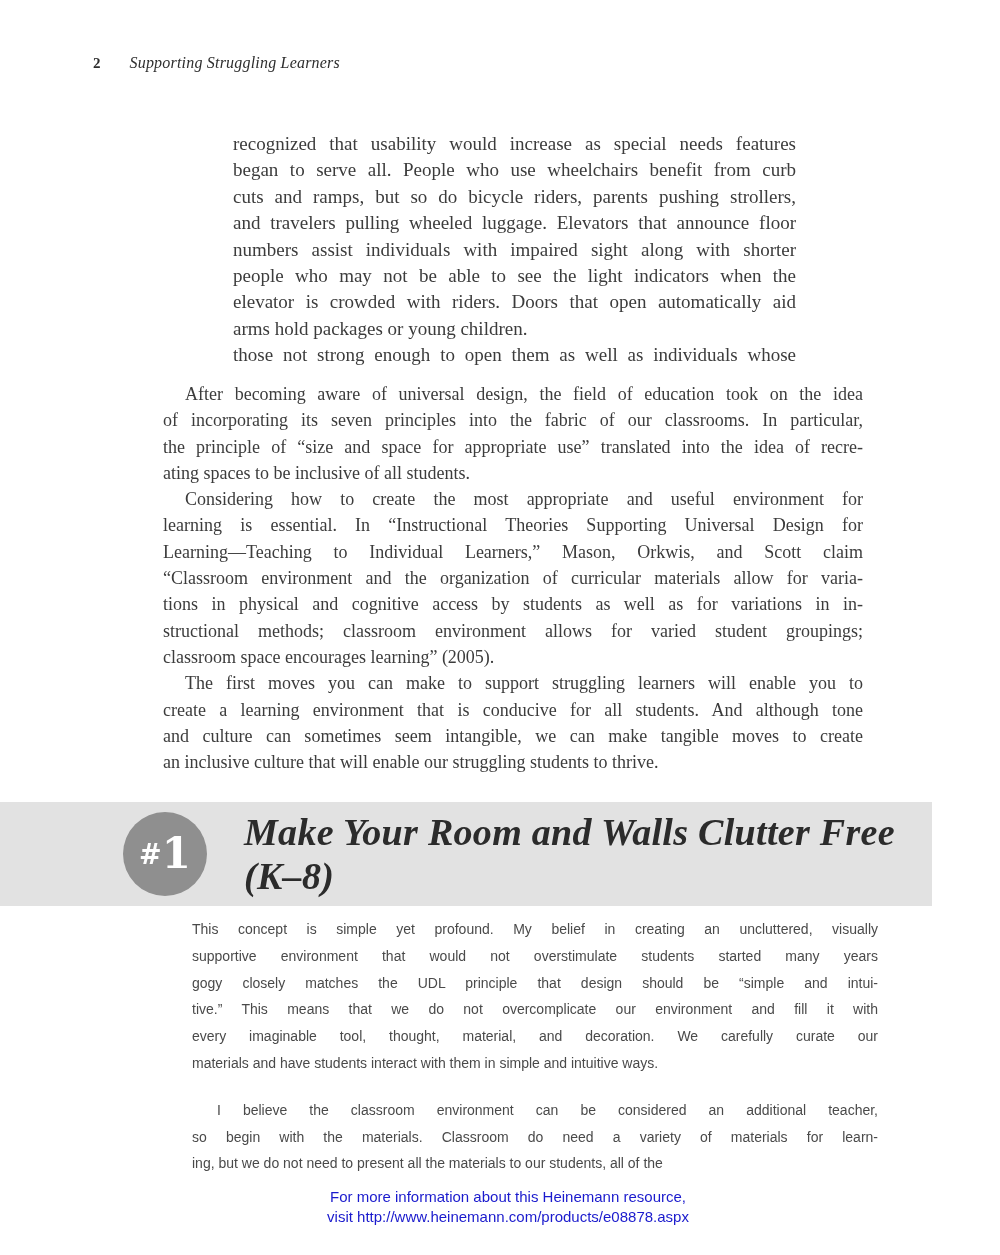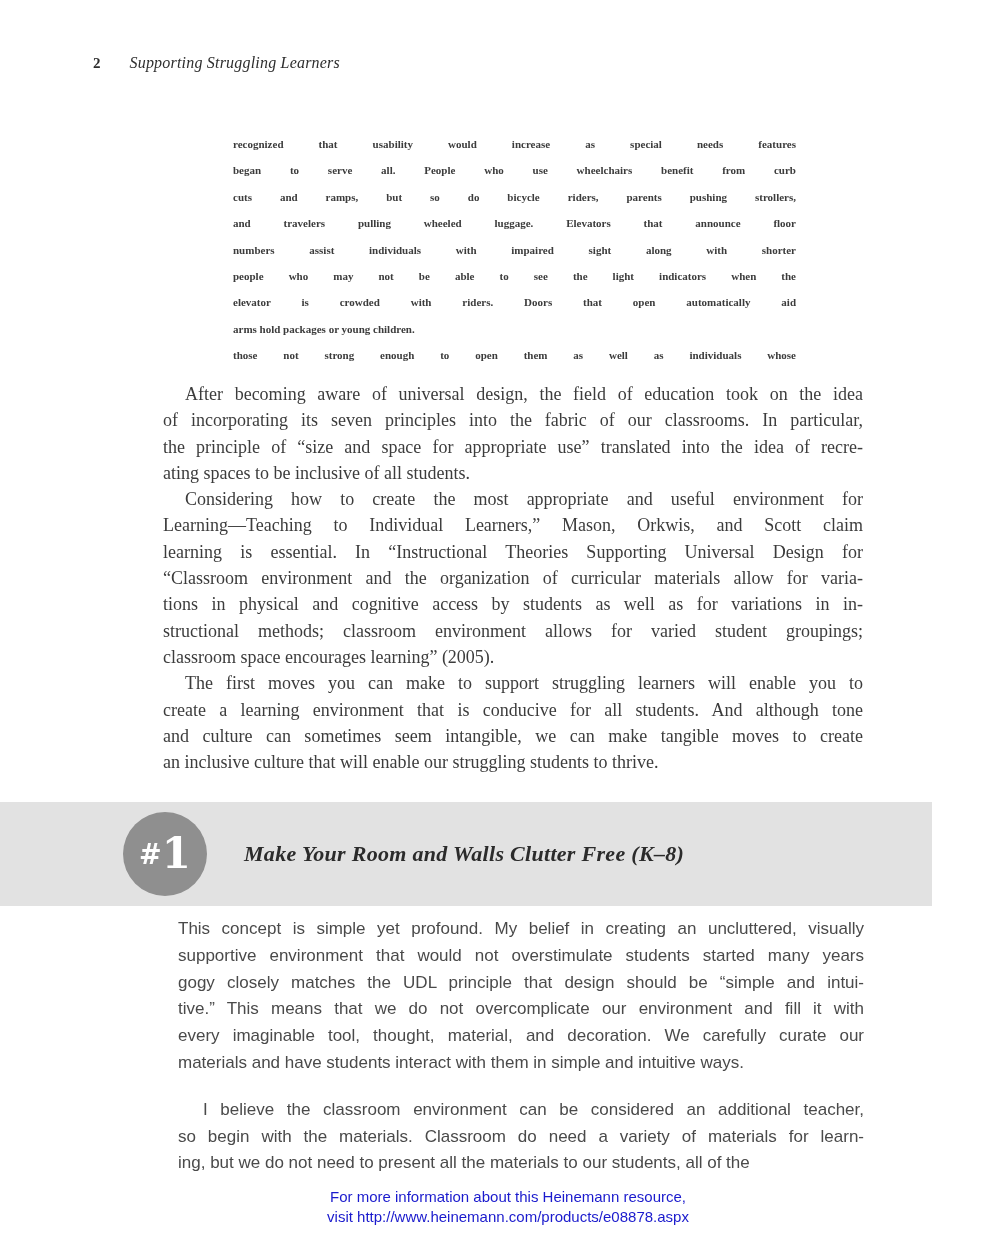--- a/index.html
+++ b/index.html
@@ -28,21 +28,21 @@
   }
   .page-number { font-weight: bold; font-size: 15px; }
   .running-title { font-style: italic; font-size: 16px; margin-left: 29px; letter-spacing: 0.2px; }
 
   .line { text-align: justify; text-align-last: justify; }
   .line.last { text-align-last: left; }
   .para.indent .line.first { padding-left: 22px; }
 
   .block-quote {
     position: absolute; top: 131px; left: 233px; width: 563px;
-    font-size: 11px; line-height: 26.4px; color: var(--ink); font-weight: bold;
+    font-size: 19px; line-height: 26.4px; color: var(--ink);
   }
   .body-serif {
     position: absolute; top: 381px; left: 163px; width: 700px;
     font-size: 18px; line-height: 26.3px; color: var(--ink);
   }
 
   .section-banner {
     position: absolute; top: 802px; left: 0; width: 932px; height: 104px;
     background: var(--banner-bg);
     display: flex; align-items: center;
@@ -54,28 +54,28 @@
     display: flex; align-items: center; justify-content: center;
     color: #ffffff; font-weight: bold;
     font-family: "DejaVu Serif", serif;
   }
   .badge .hash { font-size: 27px; line-height: 1; }
   .badge .digit { font-size: 42px; line-height: 1; }
   .section-title {
     margin: 0 0 0 37px;
     font-family: "Liberation Serif", serif;
     font-style: italic; font-weight: bold;
-    font-size: 22px; letter-spacing: 0.3px;
+    font-size: 38px; letter-spacing: 0.3px;
     color: var(--title-ink);
   }
 
   .body-sans {
-    position: absolute; top: 916px; left: 178px; width: 686px;
+    position: absolute; top: 916px; left: 192px; width: 686px;
     font-family: "Liberation Sans", sans-serif;
-    font-size: 17px; line-height: 26.8px; color: var(--sans-ink);
+    font-size: 14px; line-height: 26.8px; color: var(--sans-ink);
   }
   .body-sans .para.indent .line.first { padding-left: 25px; margin-top: 20px; }
 
   .page-footer {
     position: absolute; top: 1187px; left: 8px; width: 1000px;
     text-align: center;
     font-family: "Liberation Sans", sans-serif;
     font-size: 15px; line-height: 19.5px;
     color: var(--link-blue);
   }
@@ -105,22 +105,22 @@
 
   <div class="body-serif">
       <div class="para indent">
         <div class="line first">After becoming aware of universal design, the field of education took on the idea</div>
         <div class="line">of incorporating its seven principles into the fabric of our classrooms. In particular,</div>
         <div class="line">the principle of “size and space for appropriate use” translated into the idea of recre-</div>
         <div class="line last">ating spaces to be inclusive of all students.</div>
       </div>
       <div class="para indent">
         <div class="line first">Considering how to create the most appropriate and useful environment for</div>
+        <div class="line">learning is essential. In “Instructional Theories Supporting Universal Design for</div>
         <div class="line">Learning—Teaching to Individual Learners,” Mason, Orkwis, and Scott claim</div>
-        <div class="line">learning is essential. In “Instructional Theories Supporting Universal Design for</div>
         <div class="line">“Classroom environment and the organization of curricular materials allow for varia-</div>
         <div class="line">tions in physical and cognitive access by students as well as for variations in in-</div>
         <div class="line">structional methods; classroom environment allows for varied student groupings;</div>
         <div class="line last">classroom space encourages learning” (2005).</div>
       </div>
       <div class="para indent">
         <div class="line first">The first moves you can make to support struggling learners will enable you to</div>
         <div class="line">create a learning environment that is conducive for all students. And although tone</div>
         <div class="line">and culture can sometimes seem intangible, we can make tangible moves to create</div>
         <div class="line last">an inclusive culture that will enable our struggling students to thrive.</div>

